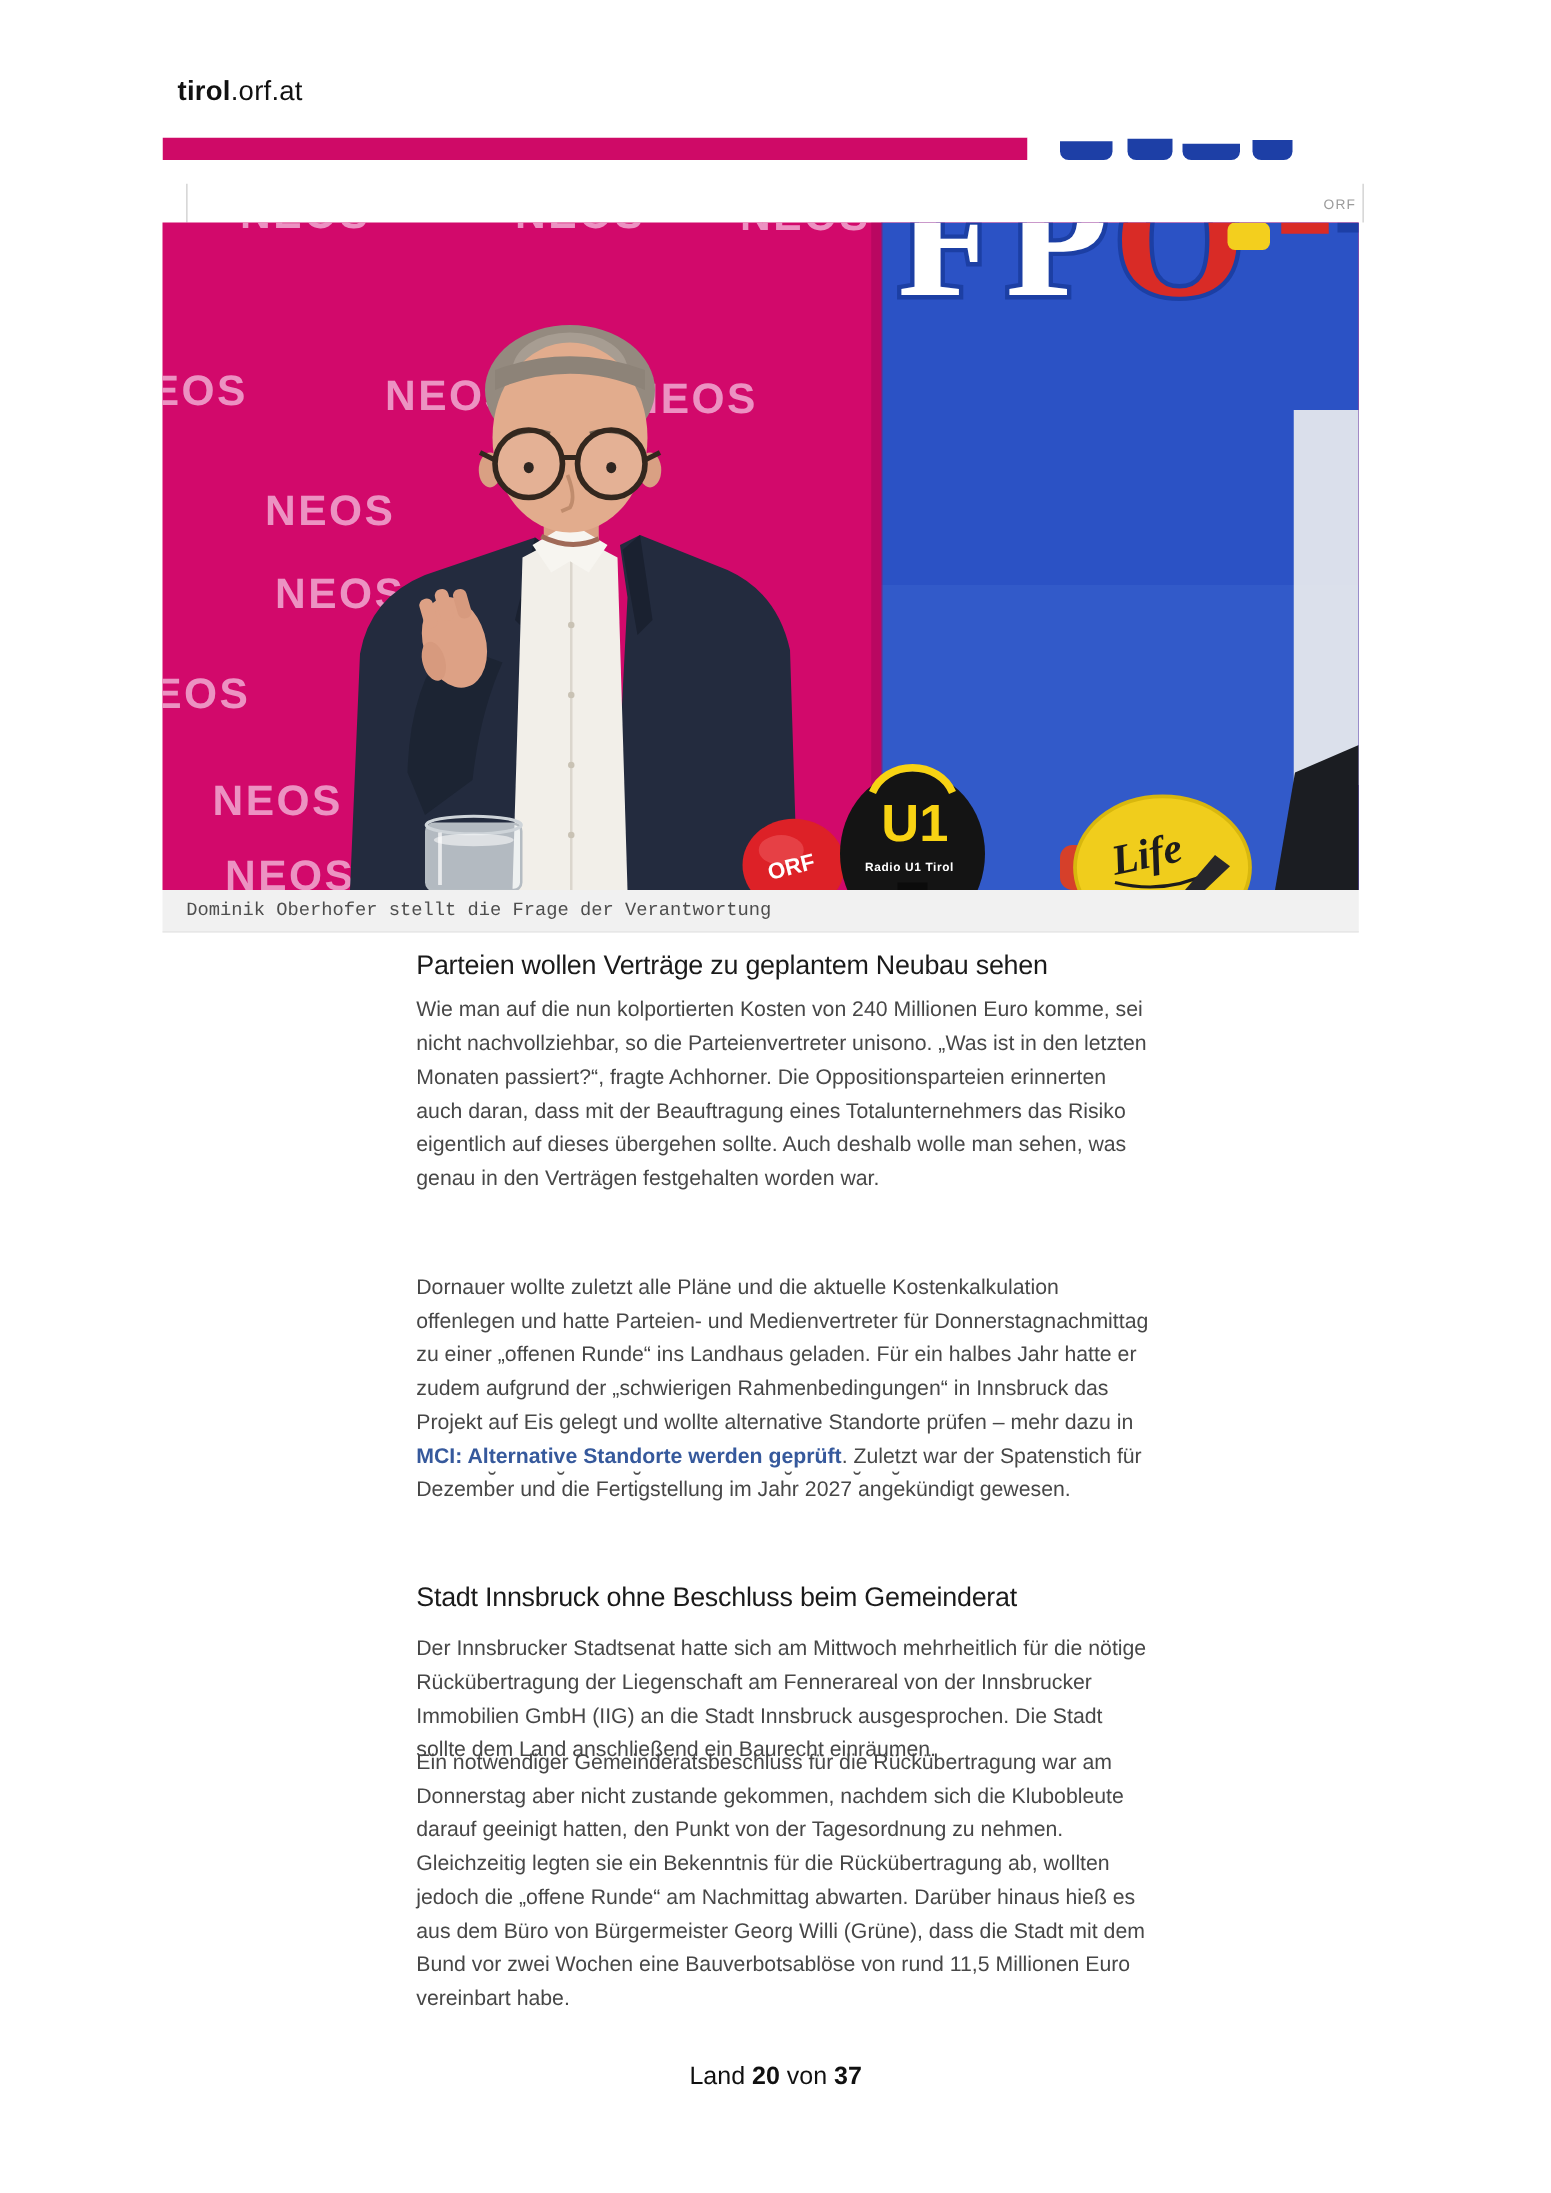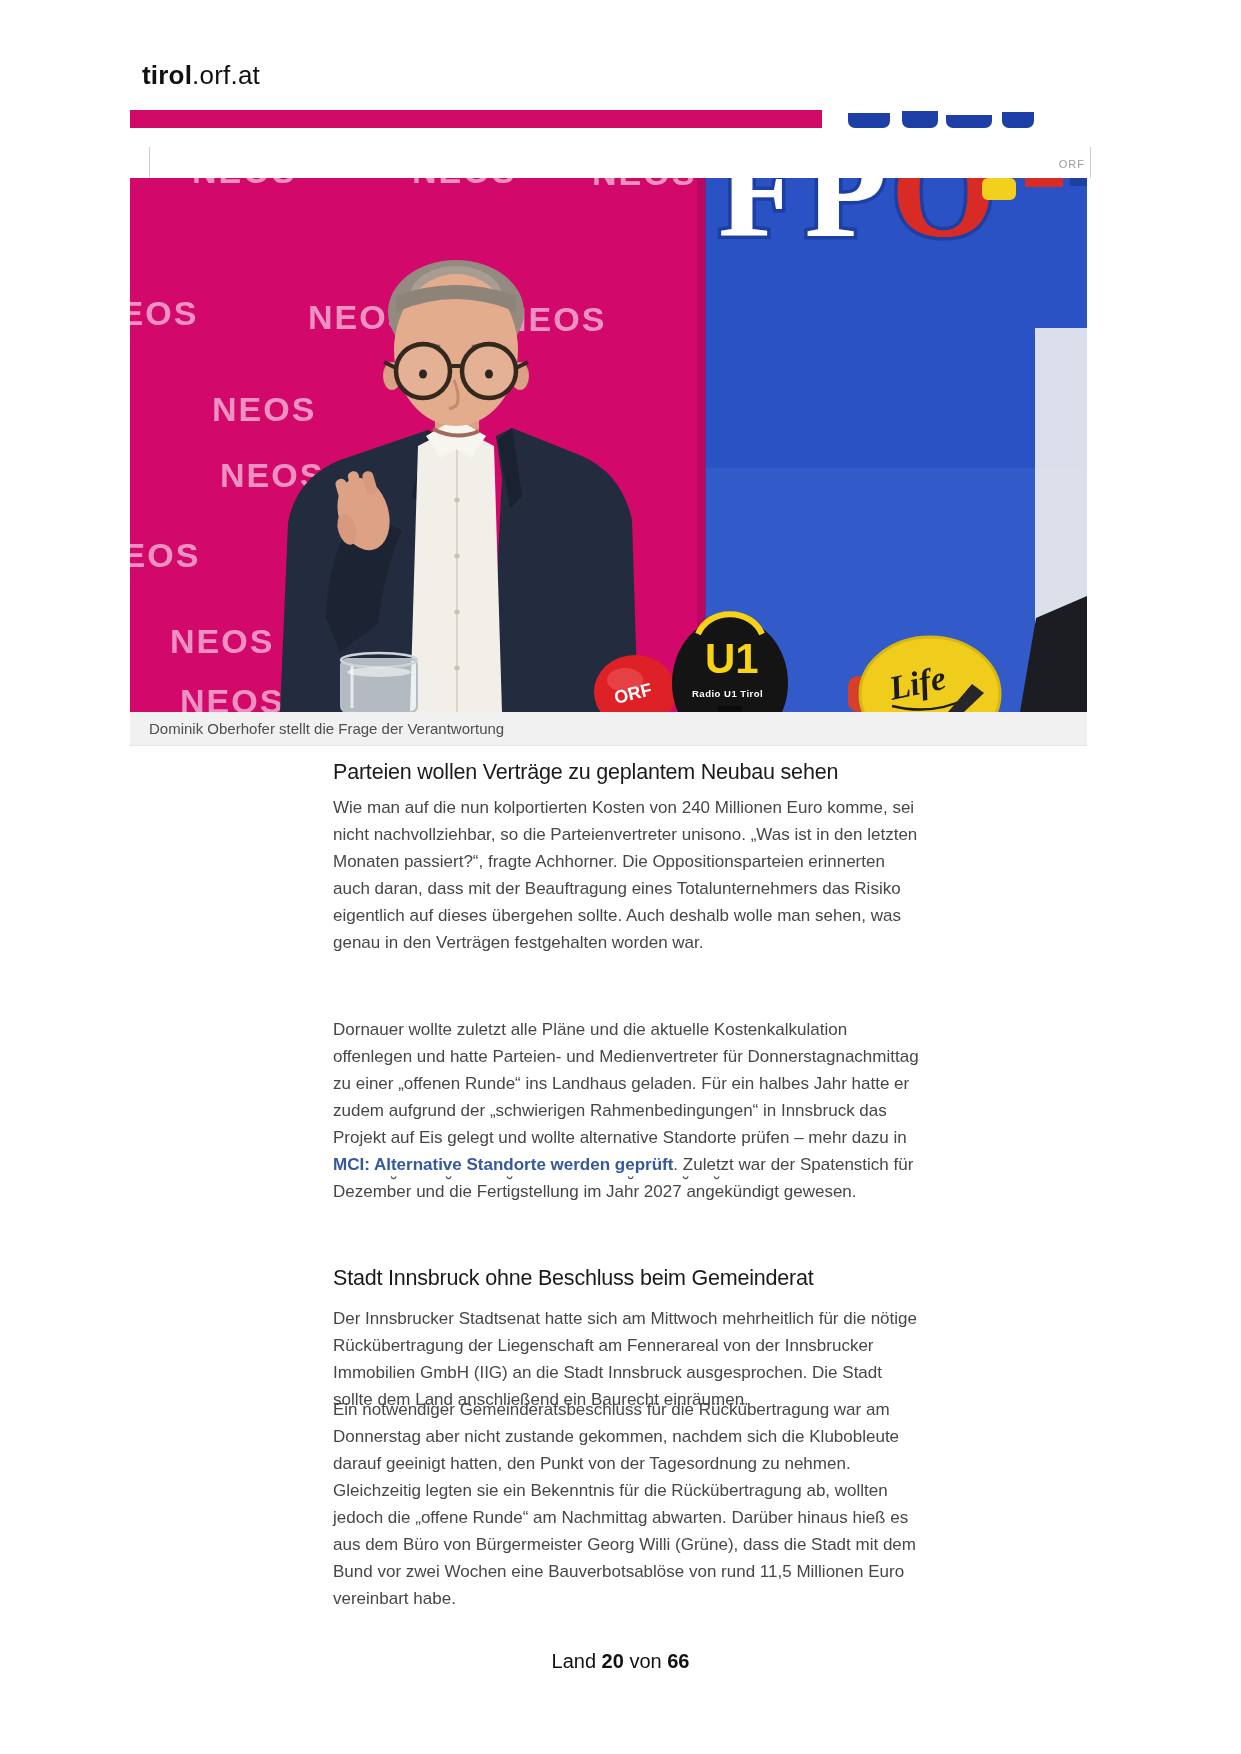--- a/index.html
+++ b/index.html
@@ -1,21 +1,21 @@
 <!DOCTYPE html>
 <html><head>
 <meta charset="utf-8">
 <style>
   * { margin:0; padding:0; box-sizing:border-box; }
   html,body { background:#ffffff; }
   body { width:1241px; height:1754px; position:relative; font-family:"Liberation Sans", sans-serif; }
   .abs { position:absolute; }
 
   
-  .brand { left:142px; top:60px; font-size:26px; color:#111; letter-spacing:.2px; }
+  .brand { left:142px; top:60px; font-size:22px; color:#111; letter-spacing:.2px; }
   .brand b { font-weight:700; }
 
   
   .strip { left:130px; top:110px; width:957px; height:18px; overflow:hidden; }
   .strip .pink { position:absolute; left:0; top:0; width:692px; height:18px; background:#cf0a67; }
   .strip .white { position:absolute; left:692px; top:0; width:265px; height:18px; background:#fff; }
   .strip .blob { position:absolute; background:#1d3fa6; border-radius:0 0 7px 7px; }
   .b1 { left:718px; top:3px;  width:42px; height:15px; }
   .b2 { left:772px; top:1px;  width:36px; height:17px; }
   .b3 { left:816px; top:5px;  width:46px; height:13px; }
@@ -34,21 +34,21 @@
   .pink-shade { position:absolute; left:567px; top:0; width:9px; height:534px; background:#a9075a; opacity:.6; }
   .neos { position:absolute; font-weight:700; font-size:34px; letter-spacing:2px; color:#f0a6cf; opacity:.88; }
   .n1 { left:62px;  top:-26px; } .n2 { left:282px; top:-26px; } .n3 { left:462px; top:-24px; }
   .n4 { left:-36px; top:116px; } .n5 { left:178px; top:120px; } .n6 { left:372px; top:122px; }
   .n7 { left:82px;  top:212px; } .n8 { left:90px;  top:278px; }
   .n9 { left:-34px; top:358px; } .n10 { left:40px; top:444px; } .n11 { left:50px; top:504px; }
   .photo svg { position:absolute; left:0; top:0; }
 
   
   .caption { left:130px; top:712px; width:957px; height:34px; background:#f1f1f1; border-bottom:1px solid #e3e3e3;
-             font-size:15px; color:#4e4e4e; line-height:34px; padding-left:19px; }
+             font-size:15px; color:#4e4e4e; line-height:34px; padding-left:19px;font-family:Liberation Mono, monospace; }
 
   
   .article { left:333px; width:591px; color:#474747; font-size:17px; line-height:27px; }
   .h { font-size:21.5px; line-height:29px; font-weight:400; color:#1a1a1a; letter-spacing:-.2px; }
   .h1 { top:758px; } .p1 { top:794px; } .p2 { top:1016px; }
   .marks { top:1174px; left:333px; width:591px; white-space:pre; font-size:18px; color:#515151; letter-spacing:1px; padding-left:58px; }
   .h2 { top:1264px; } .p3 { top:1305px; } .p4 { top:1396px; }
   .link { color:#36599c; font-weight:700; text-decoration:none; cursor:pointer; }
 
   
@@ -187,14 +187,14 @@
 <p class="abs article p1">Wie man auf die nun kolportierten Kosten von 240 Millionen Euro komme, sei nicht nachvollziehbar, so die Parteienvertreter unisono. „Was ist in den letzten Monaten passiert?“, fragte Achhorner. Die Oppositionsparteien erinnerten auch daran, dass mit der Beauftragung eines Totalunternehmers das Risiko eigentlich auf dieses übergehen sollte. Auch deshalb wolle man sehen, was genau in den Verträgen festgehalten worden war.</p>
 <p class="abs article p2"><span>Dornauer wollte zuletzt alle Pläne und die aktuelle Kostenkalkulation offenlegen und hatte Parteien- und Medienvertreter für Donnerstagnachmittag zu einer „offenen Runde“ ins Landhaus geladen. Für ein halbes Jahr hatte er zudem aufgrund der „schwierigen Rahmenbedingungen“ in Innsbruck das Projekt auf Eis gelegt und wollte alternative Standorte prüfen – mehr dazu in </span><a class="link">MCI: Alternative Standorte werden geprüft</a><span>. Zuletzt war der Spatenstich für Dezember und die Fertigstellung im Jahr 2027 angekündigt gewesen.</span></p>
 
 <div class="abs marks">˘        ˘         ˘                   ˘        ˘    ˘</div>
 
 <h2 class="abs article h h2">Stadt Innsbruck ohne Beschluss beim Gemeinderat</h2>
 <p class="abs article p3">Der Innsbrucker Stadtsenat hatte sich am Mittwoch mehrheitlich für die nötige Rückübertragung der Liegenschaft am Fennerareal von der Innsbrucker Immobilien GmbH (IIG) an die Stadt Innsbruck ausgesprochen. Die Stadt sollte dem Land anschließend ein Baurecht einräumen.</p>
 <p class="abs article p4">Ein notwendiger Gemeinderatsbeschluss für die Rückübertragung war am Donnerstag aber nicht zustande gekommen, nachdem sich die Klubobleute darauf geeinigt hatten, den Punkt von der Tagesordnung zu nehmen. Gleichzeitig legten sie ein Bekenntnis für die Rückübertragung ab, wollten jedoch die „offene Runde“ am Nachmittag abwarten. Darüber hinaus hieß es aus dem Büro von Bürgermeister Georg Willi (Grüne), dass die Stadt mit dem Bund vor zwei Wochen eine Bauverbotsablöse von rund 11,5 Millionen Euro vereinbart habe.</p>
 
 <div class="abs pagefoot">
-  <span>Land</span> <b>20</b> <span>von</span> <b>66</b>
+  <span>Land</span> <b>20</b> <span>von</span> <b>37</b>
 </div>
 
 </body></html>

